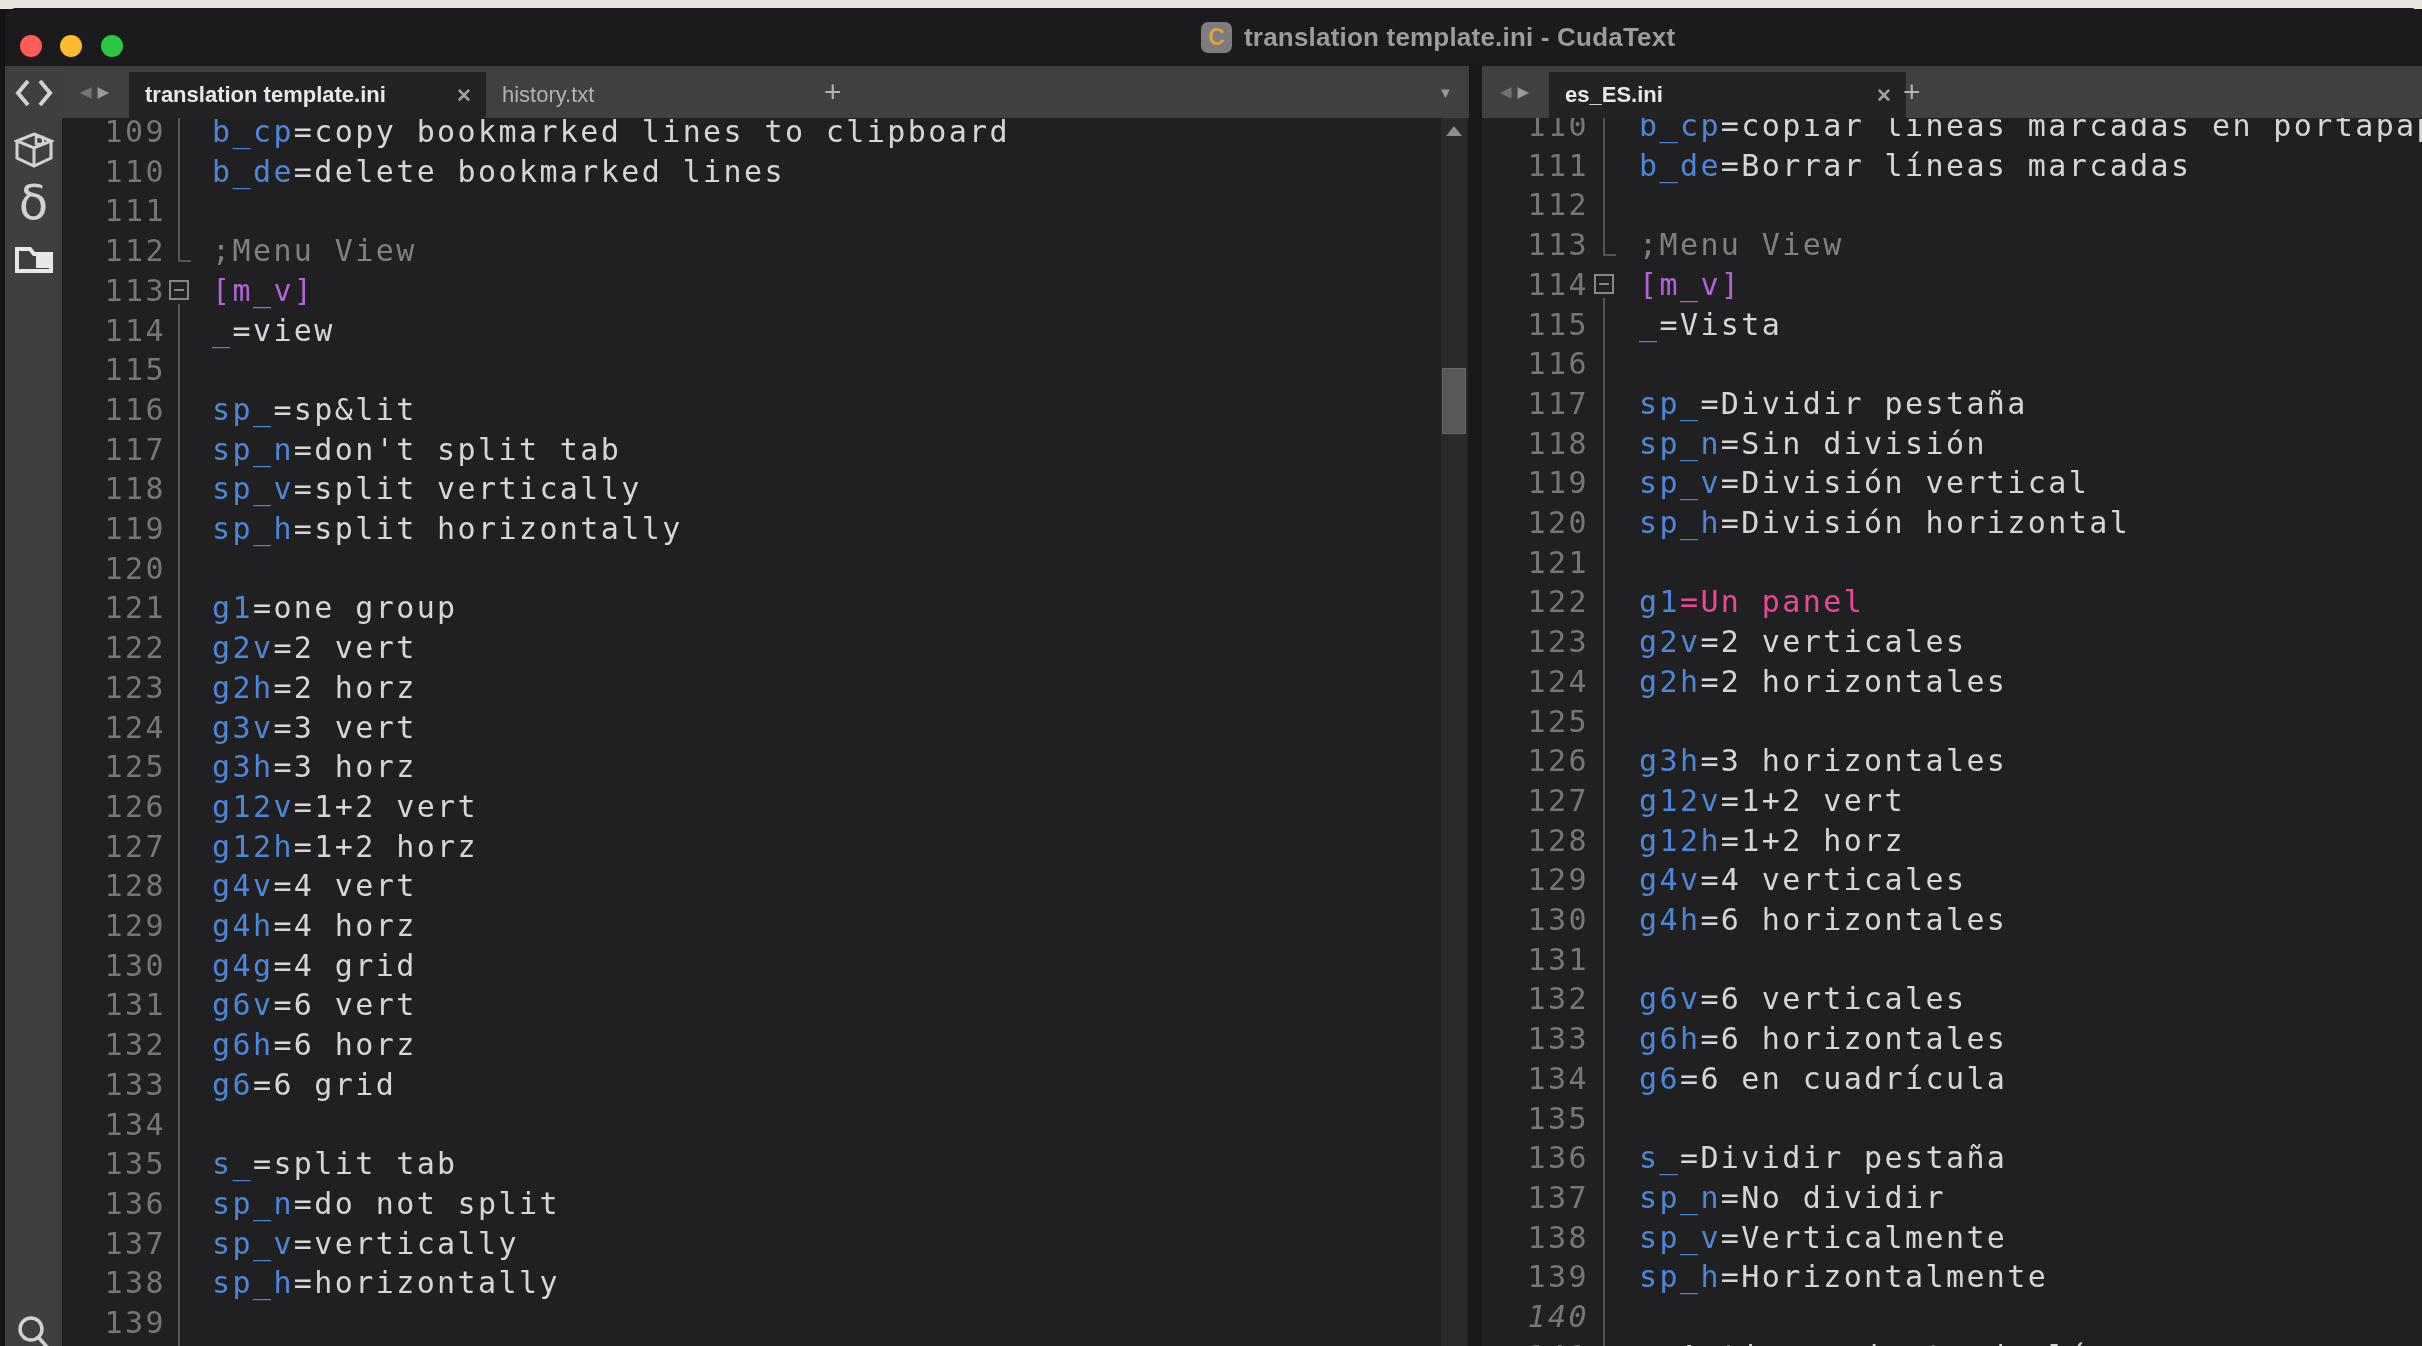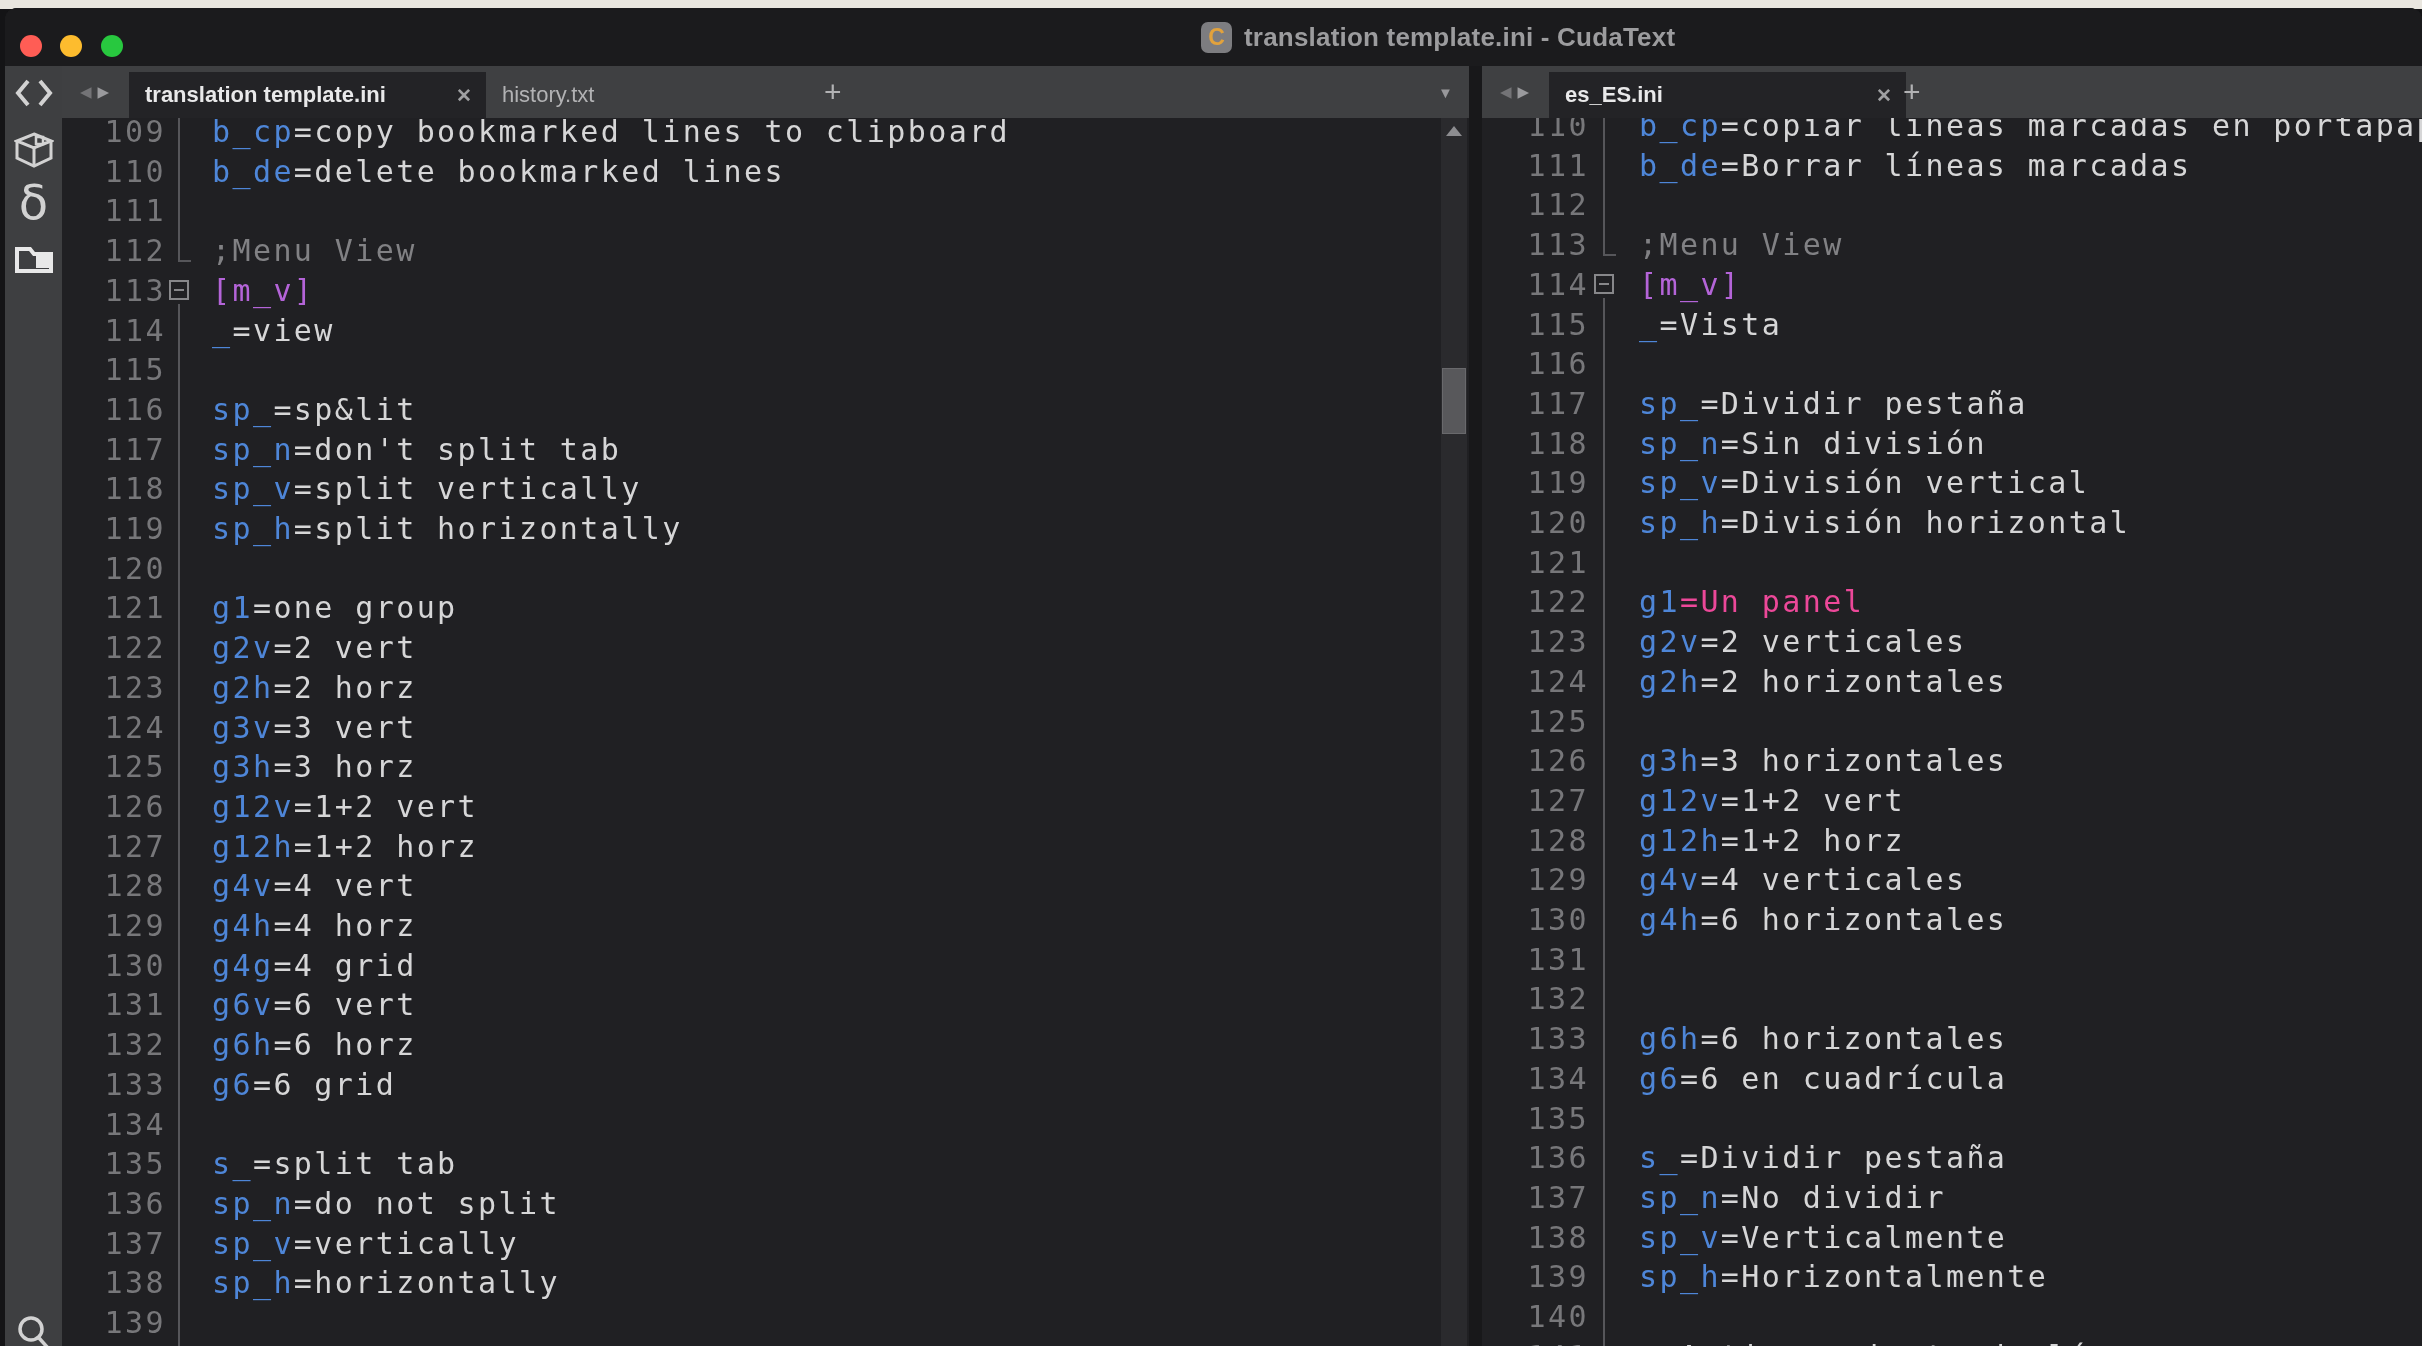--- a/index.html
+++ b/index.html
@@ -226,34 +226,35 @@
             <div class="row lnum" style="top: 714.9px; left: 0px; width: 107px; color: rgb(119, 119, 122);">127</div>
             <div class="row ltext" style="top: 714.9px; left: 157px;"><span style="color: rgb(78, 134, 216);">g12v</span><span style="color: rgb(214, 214, 215);">=1+2 vert</span></div>
             <div class="row lnum" style="top: 754.6px; left: 0px; width: 107px; color: rgb(119, 119, 122);">128</div>
             <div class="row ltext" style="top: 754.6px; left: 157px;"><span style="color: rgb(78, 134, 216);">g12h</span><span style="color: rgb(214, 214, 215);">=1+2 horz</span></div>
             <div class="row lnum" style="top: 794.3px; left: 0px; width: 107px; color: rgb(119, 119, 122);">129</div>
             <div class="row ltext" style="top: 794.3px; left: 157px;"><span style="color: rgb(78, 134, 216);">g4v</span><span style="color: rgb(214, 214, 215);">=4 verticales</span></div>
             <div class="row lnum" style="top: 834px; left: 0px; width: 107px; color: rgb(119, 119, 122);">130</div>
             <div class="row ltext" style="top: 834px; left: 157px;"><span style="color: rgb(78, 134, 216);">g4h</span><span style="color: rgb(214, 214, 215);">=6 horizontales</span></div>
             <div class="row lnum" style="top: 873.7px; left: 0px; width: 107px; color: rgb(119, 119, 122);">131</div>
             <div class="row lnum" style="top: 913.4px; left: 0px; width: 107px; color: rgb(119, 119, 122);">132</div>
+            <div class="row ltext" style="top: 913.4px; left: 157px;"><span style="color: rgb(78, 134, 216);">g6v</span><span style="color: rgb(214, 214, 215);">=6 verticales</span></div>
             <div class="row lnum" style="top: 953.1px; left: 0px; width: 107px; color: rgb(119, 119, 122);">133</div>
             <div class="row ltext" style="top: 953.1px; left: 157px;"><span style="color: rgb(78, 134, 216);">g6h</span><span style="color: rgb(214, 214, 215);">=6 horizontales</span></div>
             <div class="row lnum" style="top: 992.8px; left: 0px; width: 107px; color: rgb(119, 119, 122);">134</div>
             <div class="row ltext" style="top: 992.8px; left: 157px;"><span style="color: rgb(78, 134, 216);">g6</span><span style="color: rgb(214, 214, 215);">=6 en cuadrícula</span></div>
             <div class="row lnum" style="top: 1032.5px; left: 0px; width: 107px; color: rgb(119, 119, 122);">135</div>
             <div class="row lnum" style="top: 1072.2px; left: 0px; width: 107px; color: rgb(119, 119, 122);">136</div>
             <div class="row ltext" style="top: 1072.2px; left: 157px;"><span style="color: rgb(78, 134, 216);">s_</span><span style="color: rgb(214, 214, 215);">=Dividir pestaña</span></div>
             <div class="row lnum" style="top: 1111.9px; left: 0px; width: 107px; color: rgb(119, 119, 122);">137</div>
             <div class="row ltext" style="top: 1111.9px; left: 157px;"><span style="color: rgb(78, 134, 216);">sp_n</span><span style="color: rgb(214, 214, 215);">=No dividir</span></div>
             <div class="row lnum" style="top: 1151.6px; left: 0px; width: 107px; color: rgb(119, 119, 122);">138</div>
             <div class="row ltext" style="top: 1151.6px; left: 157px;"><span style="color: rgb(78, 134, 216);">sp_v</span><span style="color: rgb(214, 214, 215);">=Verticalmente</span></div>
             <div class="row lnum" style="top: 1191.3px; left: 0px; width: 107px; color: rgb(119, 119, 122);">139</div>
             <div class="row ltext" style="top: 1191.3px; left: 157px;"><span style="color: rgb(78, 134, 216);">sp_h</span><span style="color: rgb(214, 214, 215);">=Horizontalmente</span></div>
-            <div class="row lnum" style="top: 1231px; left: 0px; width: 107px; color: rgb(119, 119, 122);">140</div>
+            <div class="row lnum" style="top: 1231px; left: 0px; width: 107px; color: rgb(119, 119, 122); font-style: italic;">140</div>
             <div class="row lnum" style="top: 1270.7px; left: 0px; width: 107px; color: rgb(119, 119, 122);">141</div>
             <div class="row ltext" style="top: 1270.7px; left: 157px;"><span style="color: rgb(78, 134, 216);">w</span><span style="color: rgb(214, 214, 215);">=Activar ajuste de línea</span></div>
           </div>
           <div class="fold-v" style="left: 121px; top: 0px; height: 190px; background: rgb(86, 86, 90);"></div>
           <div class="fold-bend" style="left: 121px; top: 188px; width: 13px; background: rgb(86, 86, 90);"></div>
           <div class="fold-box" style="left: 112px; top: 208px;">
             <i></i>
           </div>
           <div class="fold-v" style="left: 121px; top: 232px; height: 1048px; background: rgb(86, 86, 90);"></div>
           <div class="tabstrip" style="left: 0px; width: 940px;">

